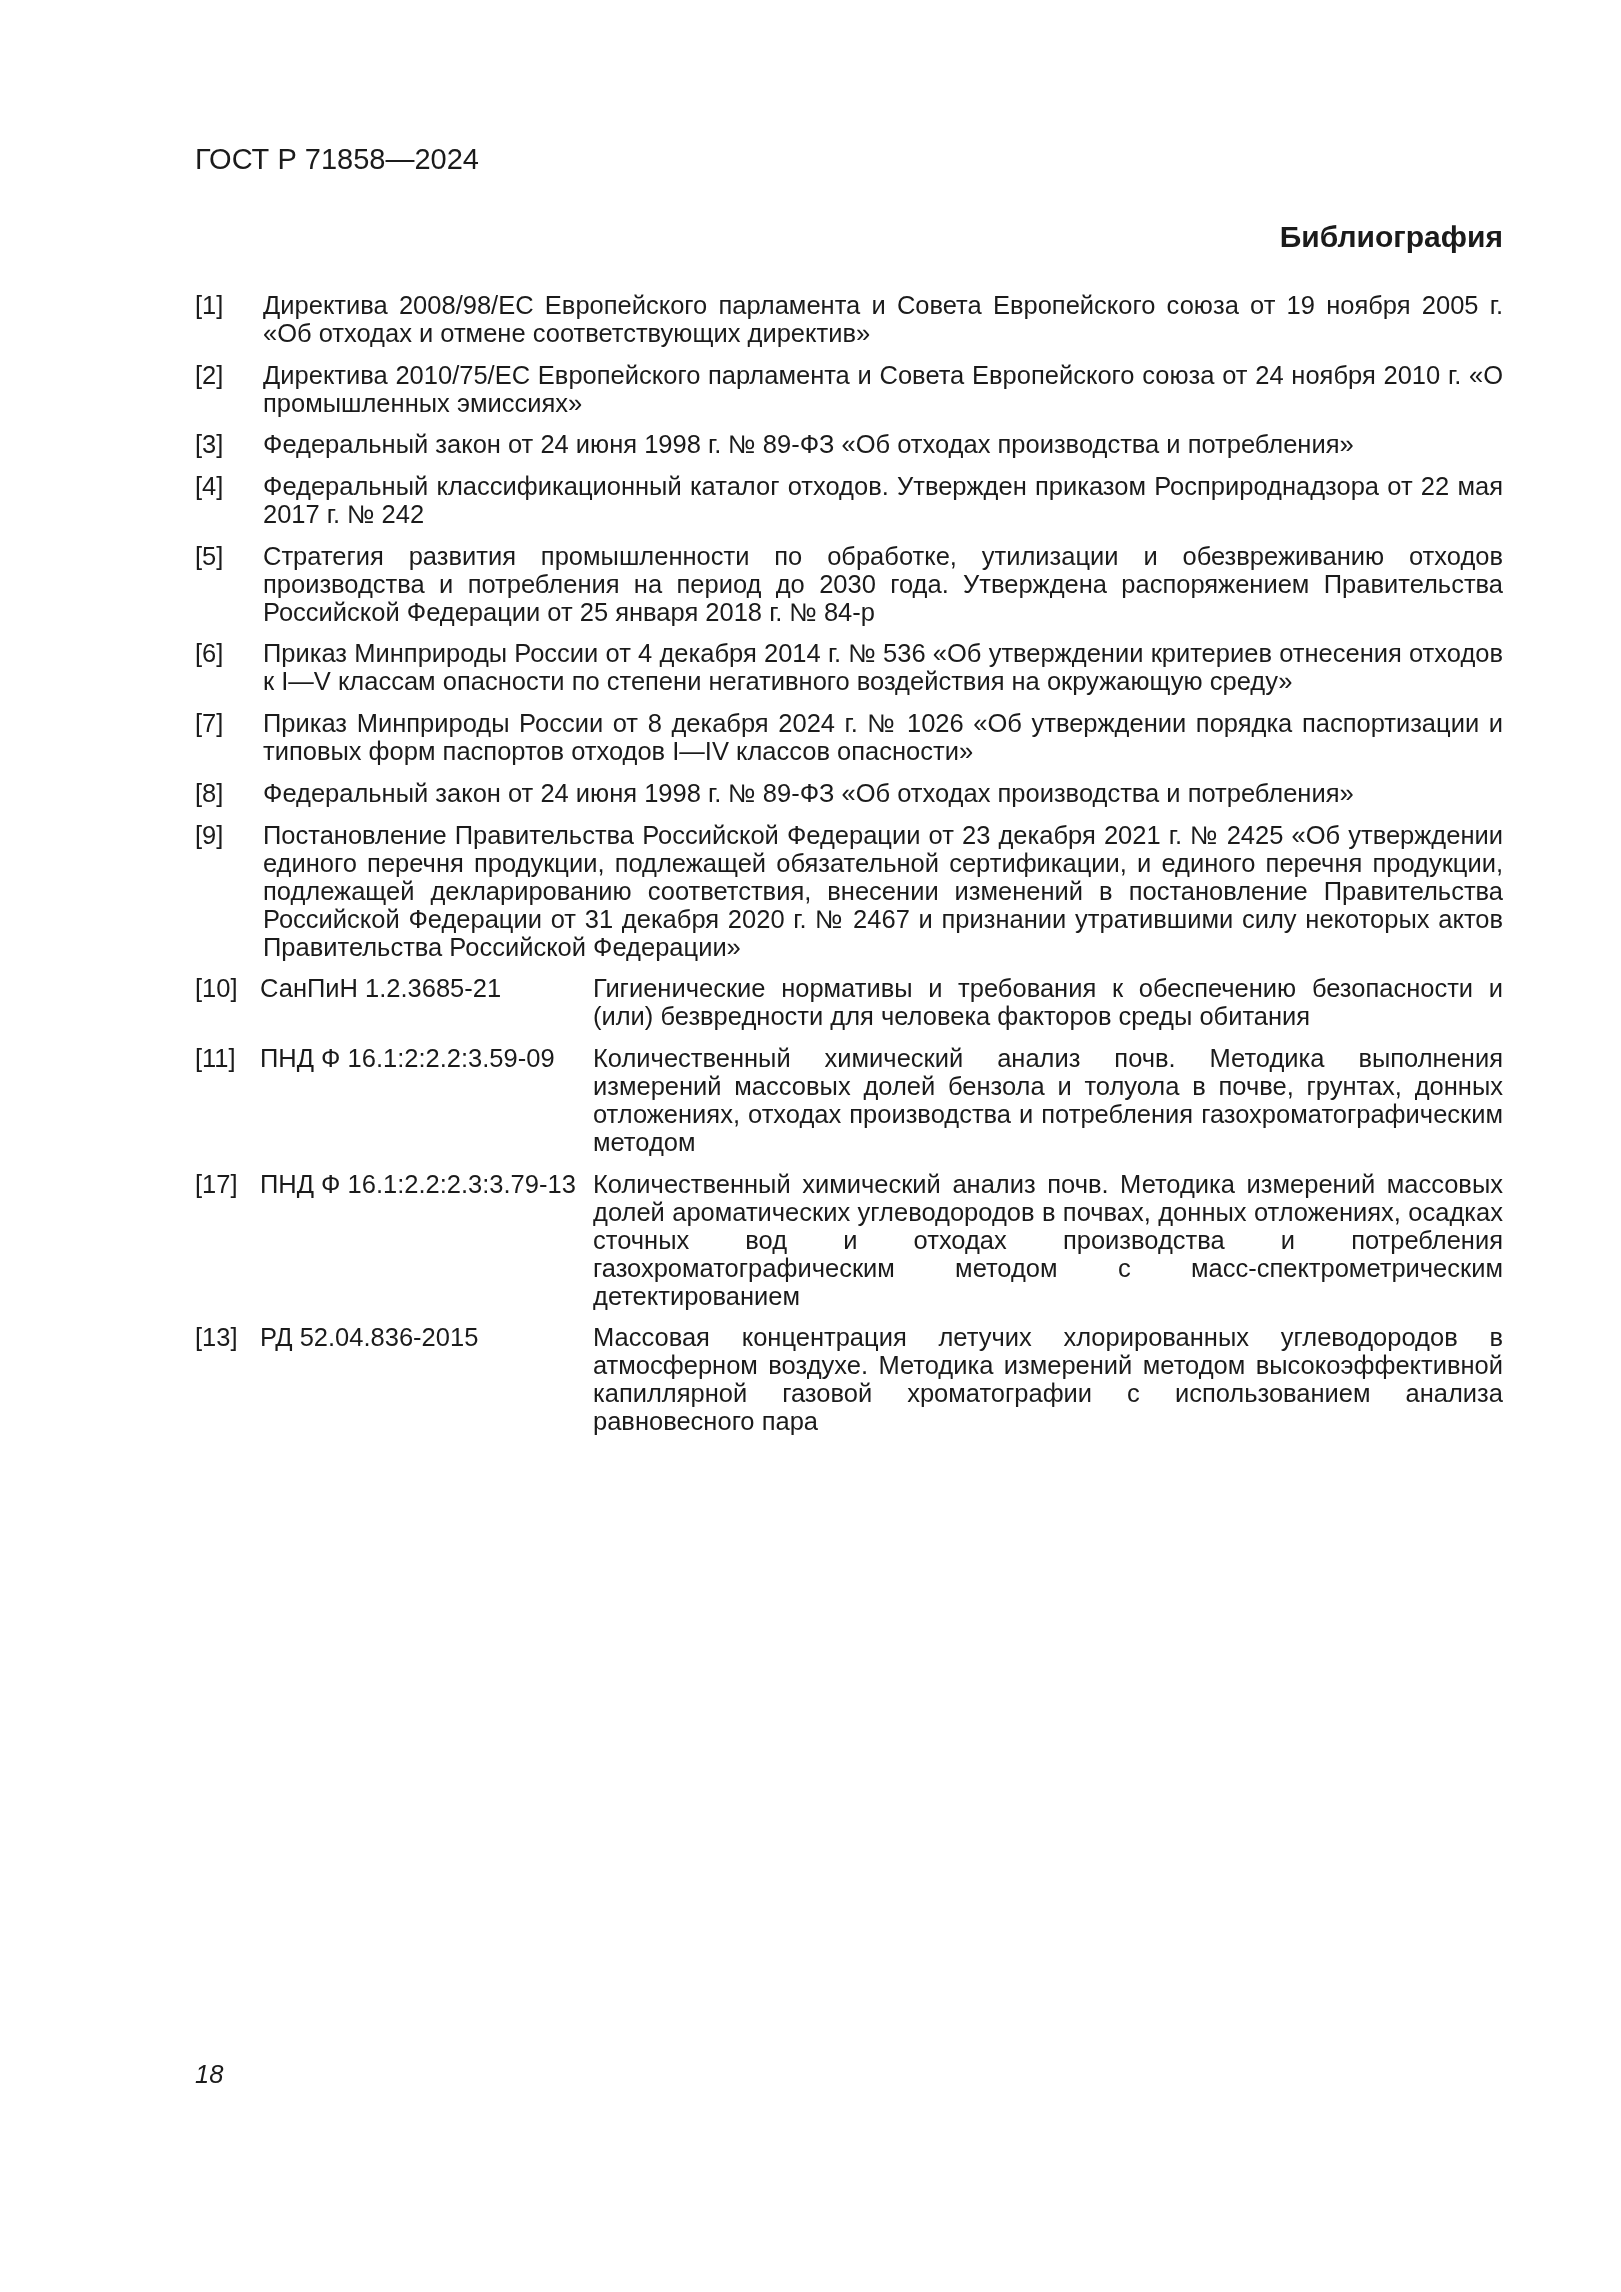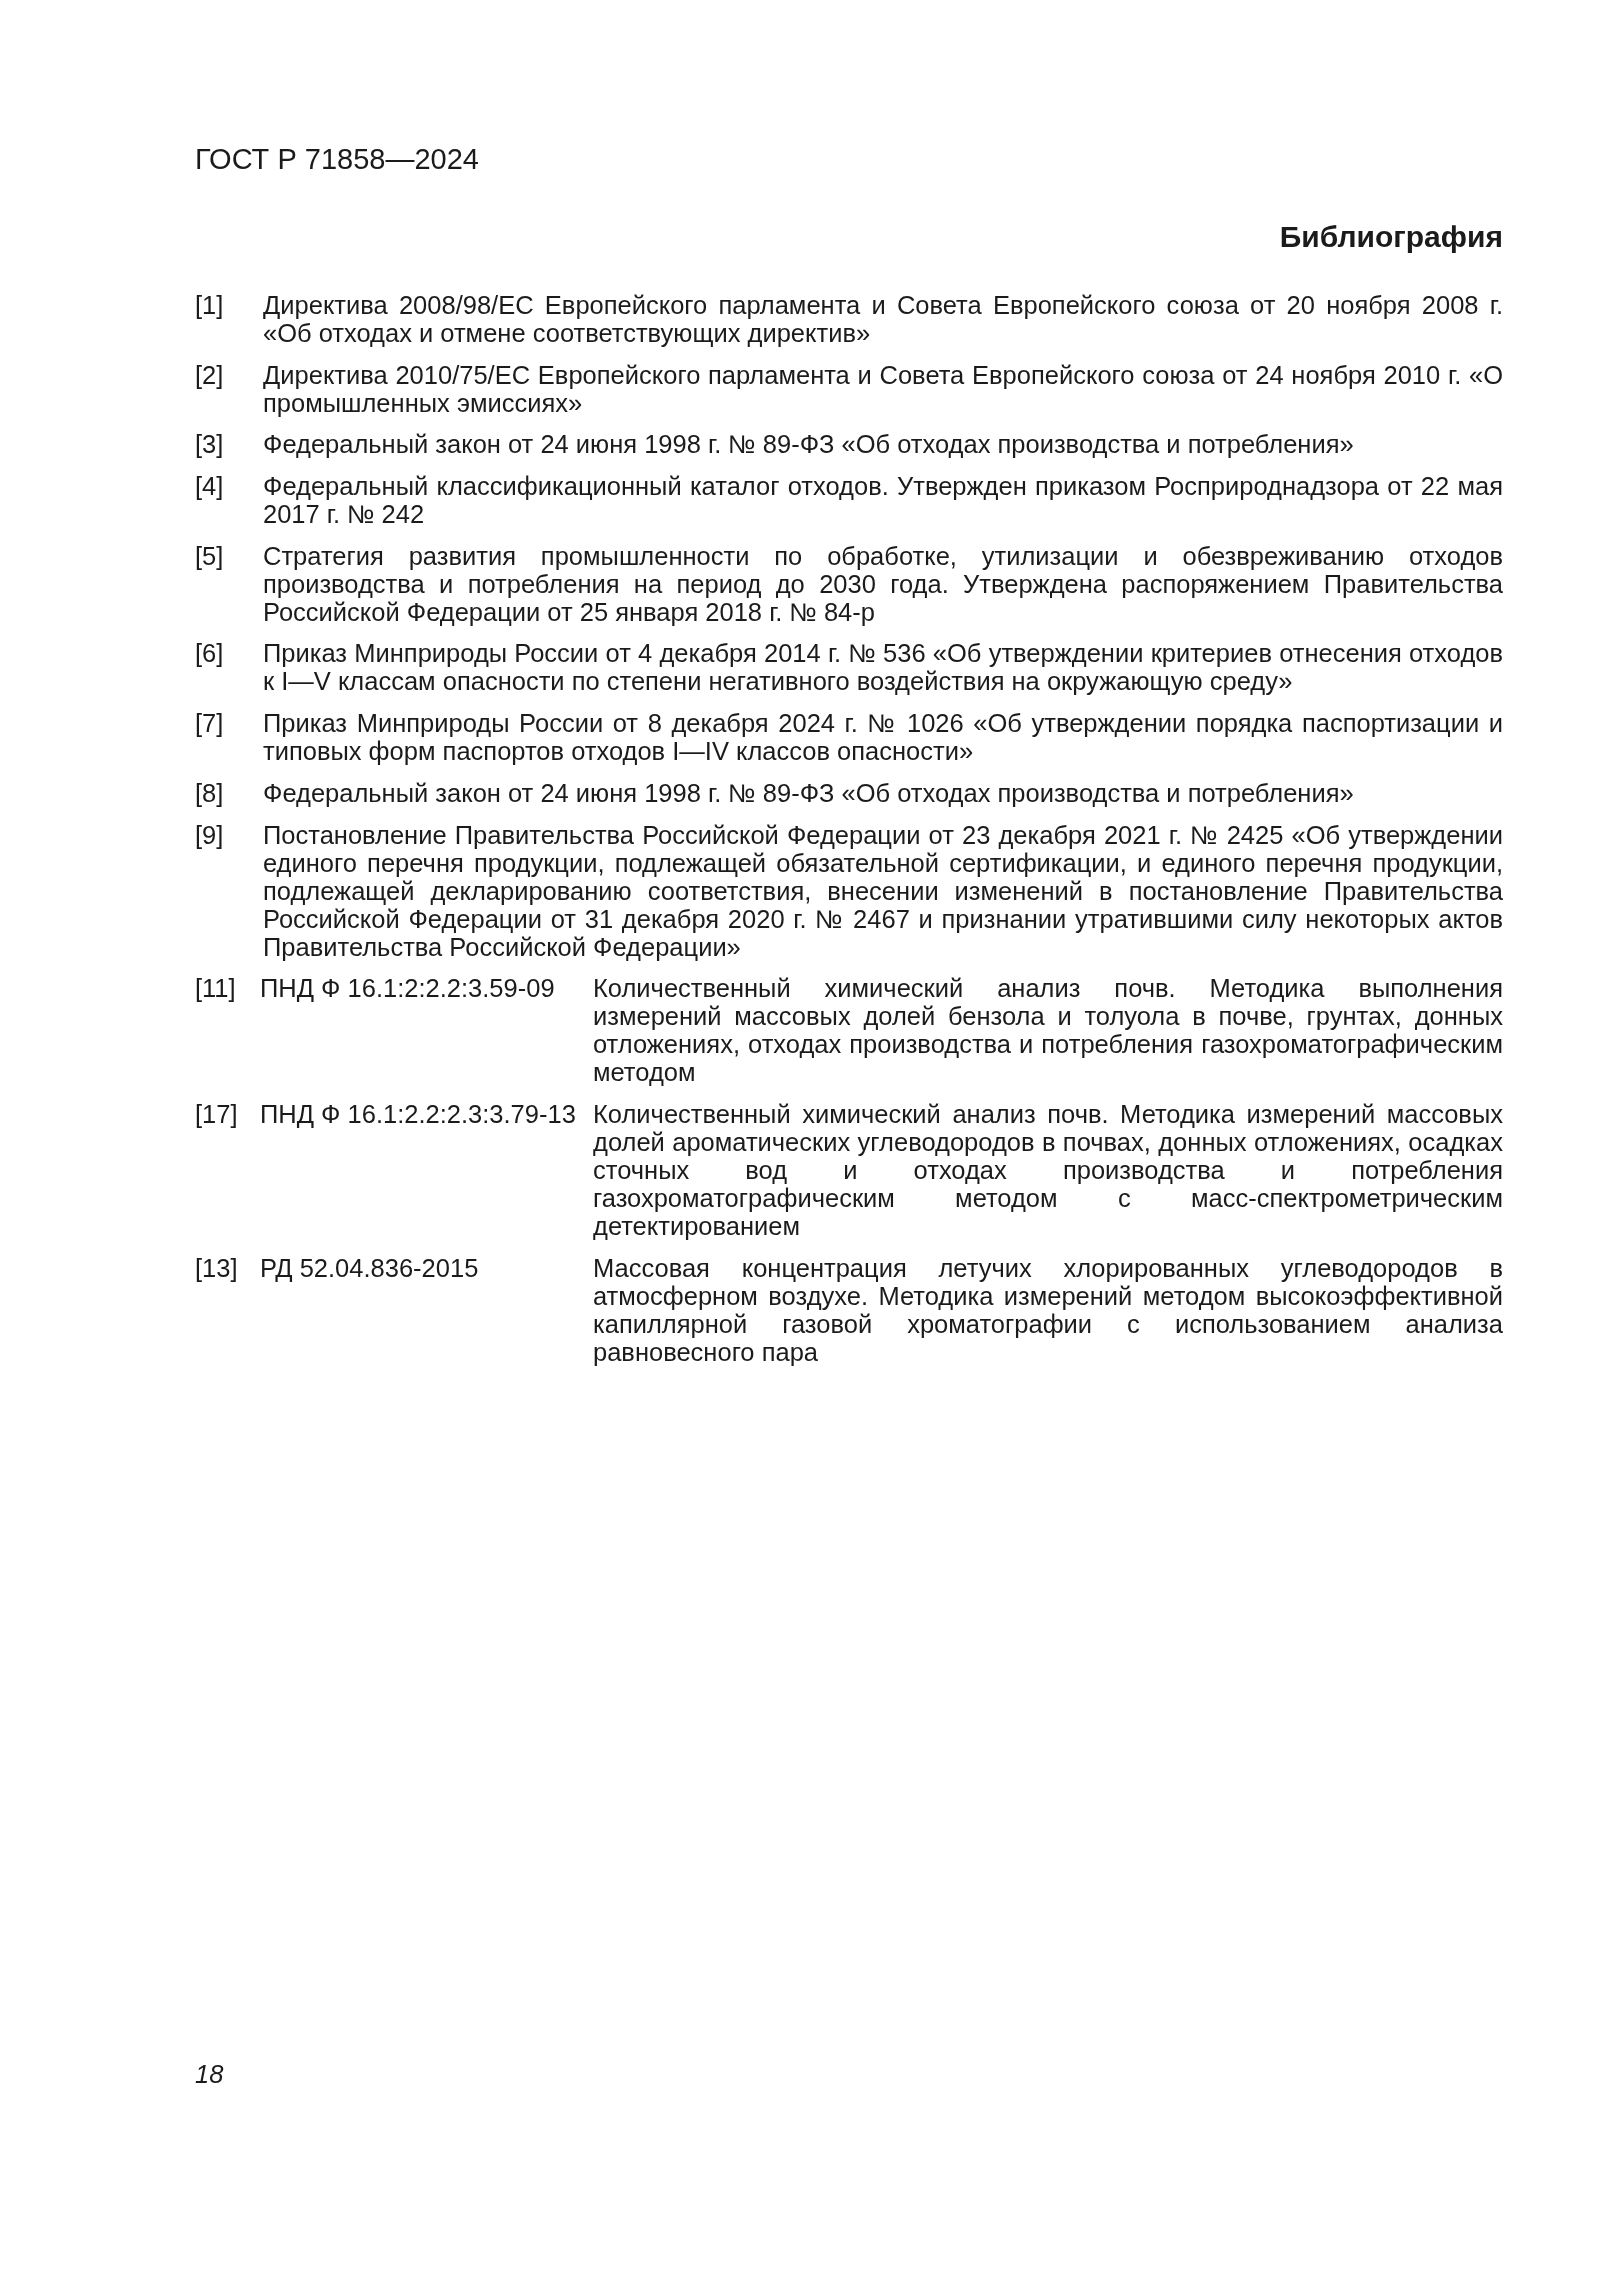--- a/index.html
+++ b/index.html
@@ -75,21 +75,21 @@
 <body>
 
 <div class="doc-header">ГОСТ Р 71858—2024</div>
 
 <h1 class="doc-title">Библиография</h1>
 
 <div class="bib-list" id="bib-list">
   <div class="bib-item">
     <span class="bib-num">[1]</span>
     
-    <span class="bib-text">Директива 2008/98/ЕС Европейского парламента и Совета Европейского союза от 20 ноября 2008 г. «Об от­ходах и отмене соответствующих директив»</span>
+    <span class="bib-text">Директива 2008/98/ЕС Европейского парламента и Совета Европейского союза от 19 ноября 2005 г. «Об от­ходах и отмене соответствующих директив»</span>
   </div>
 
   <div class="bib-item">
     <span class="bib-num">[2]</span>
     
     <span class="bib-text">Директива 2010/75/ЕС Европейского парламента и Совета Европейского союза от 24 ноября 2010 г. «О про­мышленных эмиссиях»</span>
   </div>
 
   <div class="bib-item">
     <span class="bib-num">[3]</span>
@@ -126,20 +126,25 @@
     
     <span class="bib-text">Федеральный закон от 24 июня 1998 г. № 89-ФЗ «Об отходах производства и потребления»</span>
   </div>
 
   <div class="bib-item">
     <span class="bib-num">[9]</span>
     
     <span class="bib-text">Постановление Правительства Российской Федерации от 23 декабря 2021 г. № 2425 «Об утверждении еди­ного перечня продукции, подлежащей обязательной сертификации, и единого перечня продукции, подле­жащей декларированию соответствия, внесении изменений в постановление Правительства Российской Федерации от 31 декабря 2020 г. № 2467 и признании утратившими силу некоторых актов Правительства Российской Федерации»</span>
   </div>
 
+  <div class="bib-item with-designation">
+    <span class="bib-num">[10]</span>
+    <span class="bib-designation">СанПиН 1.2.3685-21</span>
+    <span class="bib-text">Гигиенические нормативы и требования к обеспечению безопасности и (или) безвредности для человека факторов среды обитания</span>
+  </div>
 
   <div class="bib-item with-designation">
     <span class="bib-num">[11]</span>
     <span class="bib-designation">ПНД Ф 16.1:2:2.2:3.59-09</span>
     <span class="bib-text">Количественный химический анализ почв. Методика выполнения измерений массовых долей бензола и толуола в почве, грунтах, донных отложениях, от­ходах производства и потребления газохроматографическим методом</span>
   </div>
 
   <div class="bib-item with-designation">
     <span class="bib-num">[17]</span>
     <span class="bib-designation">ПНД Ф 16.1:2.2:2.3:3.79-13</span>

